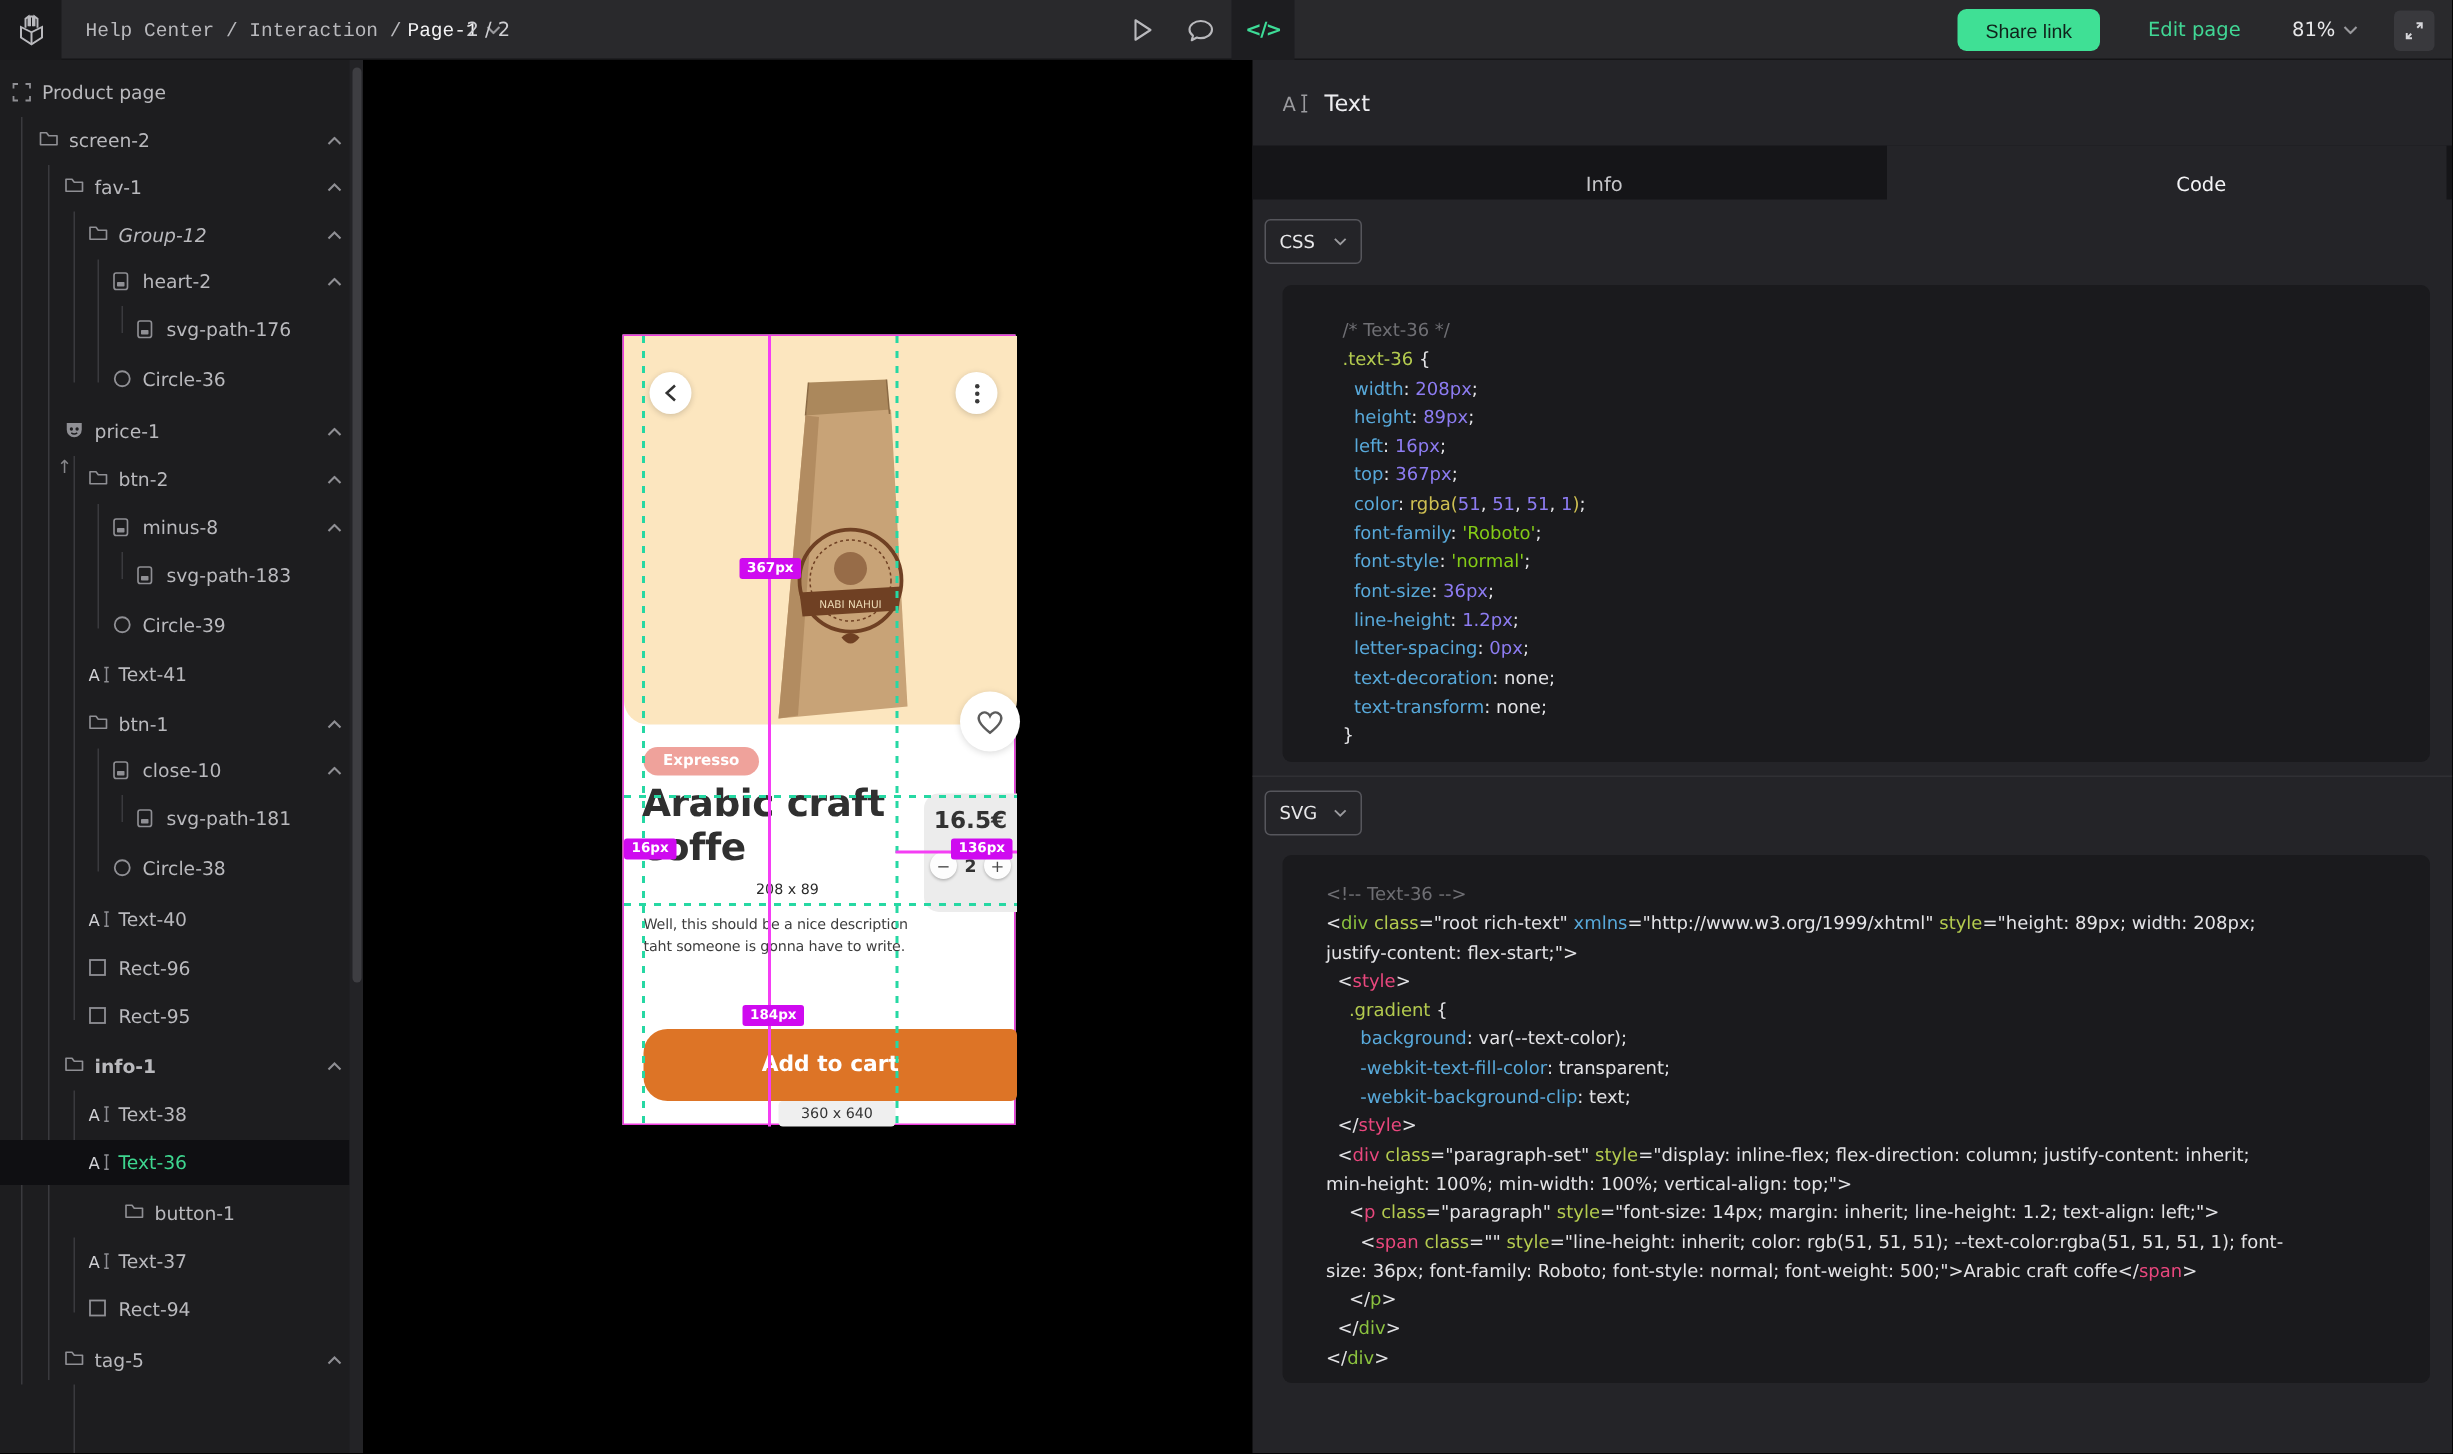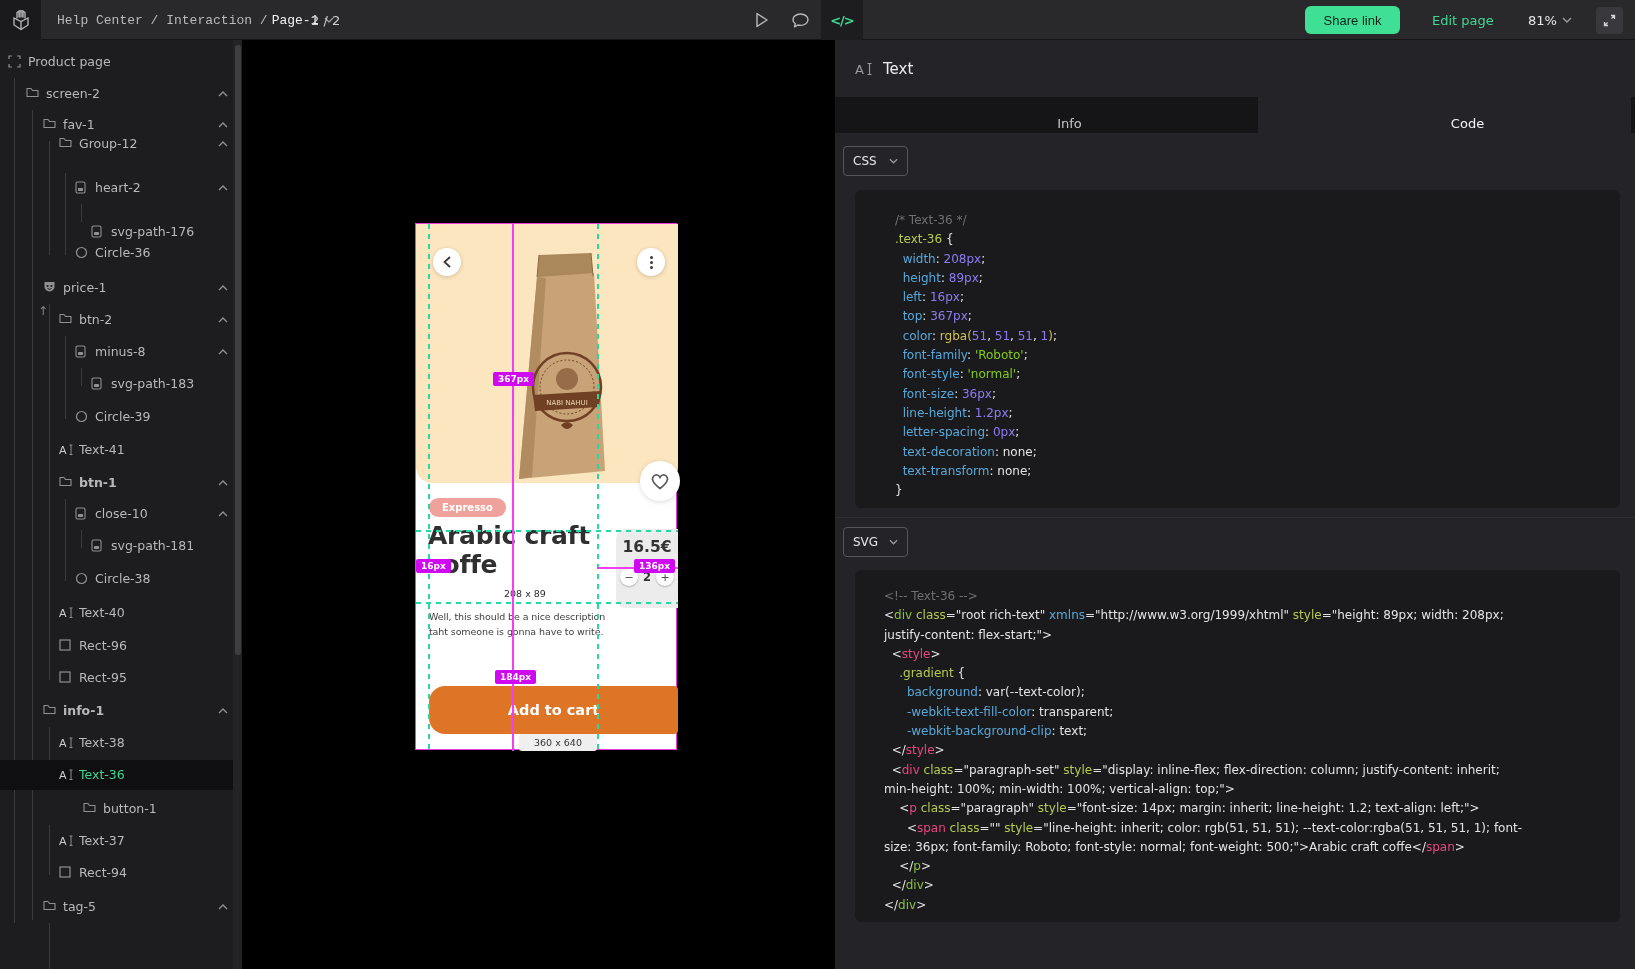--- a/index.html
+++ b/index.html
@@ -192,21 +192,21 @@
               <path d="M1 2.5 V9.5 H12 V3.5 H6.5 L5 1.5 H1 Z" stroke-linejoin="round"></path>
             </svg>
           </span>
           <span class="tlabel" style="left:63px">fav-1</span>
           <span class="tchev">
             <svg width="10" height="6" viewBox="0 0 10 6" fill="none" stroke="#8f8f94" stroke-width="1.4">
               <path d="M1 5 L5 1 L9 5"></path>
             </svg>
           </span>
         </div>
-        <div class="trow" style="top: 89px;">
+        <div class="trow" style="top: 102px; font-style: italic;">
           <span class="ticon" style="left:59px">
             <svg width="13" height="11" viewBox="0 0 13 11" fill="none" stroke="#8f8f94" stroke-width="1.1">
               <path d="M1 2.5 V9.5 H12 V3.5 H6.5 L5 1.5 H1 Z" stroke-linejoin="round"></path>
             </svg>
           </span>
           <span class="tlabel" style="left:79px">Group-12</span>
           <span class="tchev">
             <svg width="10" height="6" viewBox="0 0 10 6" fill="none" stroke="#8f8f94" stroke-width="1.4">
               <path d="M1 5 L5 1 L9 5"></path>
             </svg>
@@ -219,21 +219,21 @@
               <rect x="3" y="7" width="5" height="3" rx="0.5" fill="#8f8f94" stroke="none"></rect>
             </svg>
           </span>
           <span class="tlabel" style="left:95px">heart-2</span>
           <span class="tchev">
             <svg width="10" height="6" viewBox="0 0 10 6" fill="none" stroke="#8f8f94" stroke-width="1.4">
               <path d="M1 5 L5 1 L9 5"></path>
             </svg>
           </span>
         </div>
-        <div class="trow" style="top: 177px;">
+        <div class="trow" style="top: 165px;">
           <span class="ticon" style="left:91px">
             <svg width="11" height="13" viewBox="0 0 11 13" fill="none" stroke="#8f8f94" stroke-width="1.1">
               <rect x="1" y="1" width="9" height="11" rx="1.5"></rect>
               <rect x="3" y="7" width="5" height="3" rx="0.5" fill="#8f8f94" stroke="none"></rect>
             </svg>
           </span>
           <span class="tlabel" style="left:111px">svg-path-176</span>
         </div>
         <div class="trow" style="top: 198px;">
           <span class="ticon" style="left:75px">
@@ -305,21 +305,21 @@
         </div>
         <div class="trow" style="top: 395px;">
           <span class="ticon" style="left:59px">
             <svg width="15" height="13" viewBox="0 0 15 13">
               <text x="0" y="11" font-size="11" fill="#cfcfd3" font-family="DejaVu Sans">A</text>
               <path d="M12 2 V11.5 M10.5 2 H13.5 M10.5 11.5 H13.5" stroke="#8f8f94" stroke-width="1" fill="none"></path>
             </svg>
           </span>
           <span class="tlabel" style="left:79px">Text-41</span>
         </div>
-        <div class="trow" style="top: 428px; font-weight: bold;">
+        <div class="trow" style="top: 428px;">
           <span class="ticon" style="left:59px">
             <svg width="13" height="11" viewBox="0 0 13 11" fill="none" stroke="#8f8f94" stroke-width="1.1">
               <path d="M1 2.5 V9.5 H12 V3.5 H6.5 L5 1.5 H1 Z" stroke-linejoin="round"></path>
             </svg>
           </span>
           <span class="tlabel" style="left:79px">btn-1</span>
           <span class="tchev">
             <svg width="10" height="6" viewBox="0 0 10 6" fill="none" stroke="#8f8f94" stroke-width="1.4">
               <path d="M1 5 L5 1 L9 5"></path>
             </svg>

